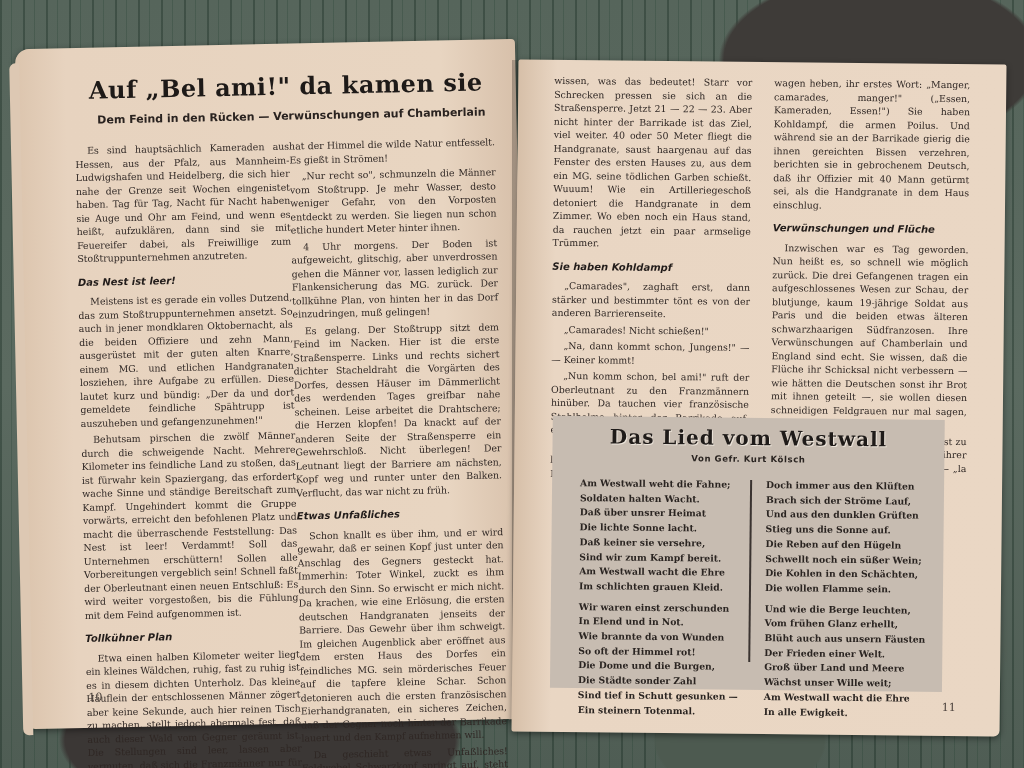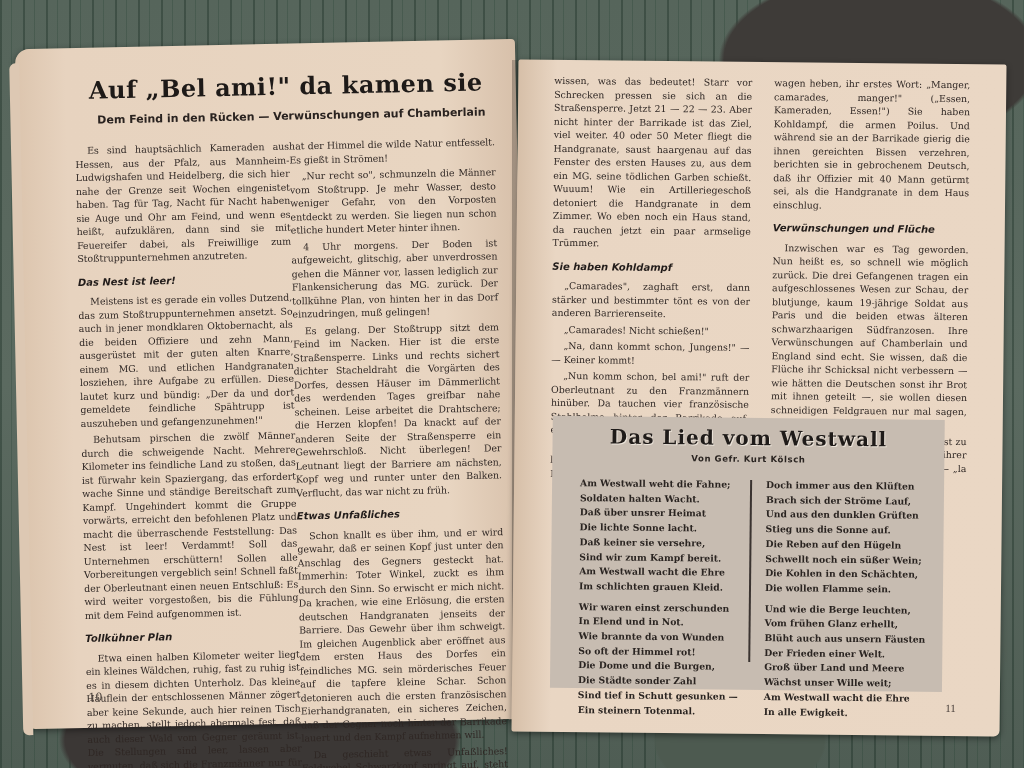--- a/index.html
+++ b/index.html
@@ -52,21 +52,21 @@
     .col h4 {
       margin: 10px 0 6px 0; font-family: "DejaVu Sans", sans-serif; font-style: italic;
       font-weight: bold; font-size: 10px; color: #221c1a;
     }
     .left-col1 { left: 58px; top: 96px; width: 214px; }
     .left-col2 { left: 272px; top: 96px; width: 206px; }
     .right-col1 { left: 36px; top: 14px; width: 198px; }
     .right-col2 { left: 256px; top: 14px; width: 196px; }
     .page-num { position: absolute; font-size: 11px; color: #4a403b; font-family: "DejaVu Serif", serif; }
     .left-num { left: 60px; bottom: 24px; }
-    .right-num { right: 44px; bottom: 22px; font-family: Liberation Serif, serif; }
+    .right-num { right: 44px; bottom: 22px; }
     .poem-box {
       position: absolute; left: 38px; top: 356px; width: 392px; height: 272px;
       background: #c7bcb1;
     }
     .poem-title {
       text-align: center; font-weight: bold; font-size: 20px; letter-spacing: 1px;
       margin-top: 8px; color: #1f1b19;
       text-shadow: 1px 1px 0 #ece4da;
     }
     .poem-author {

